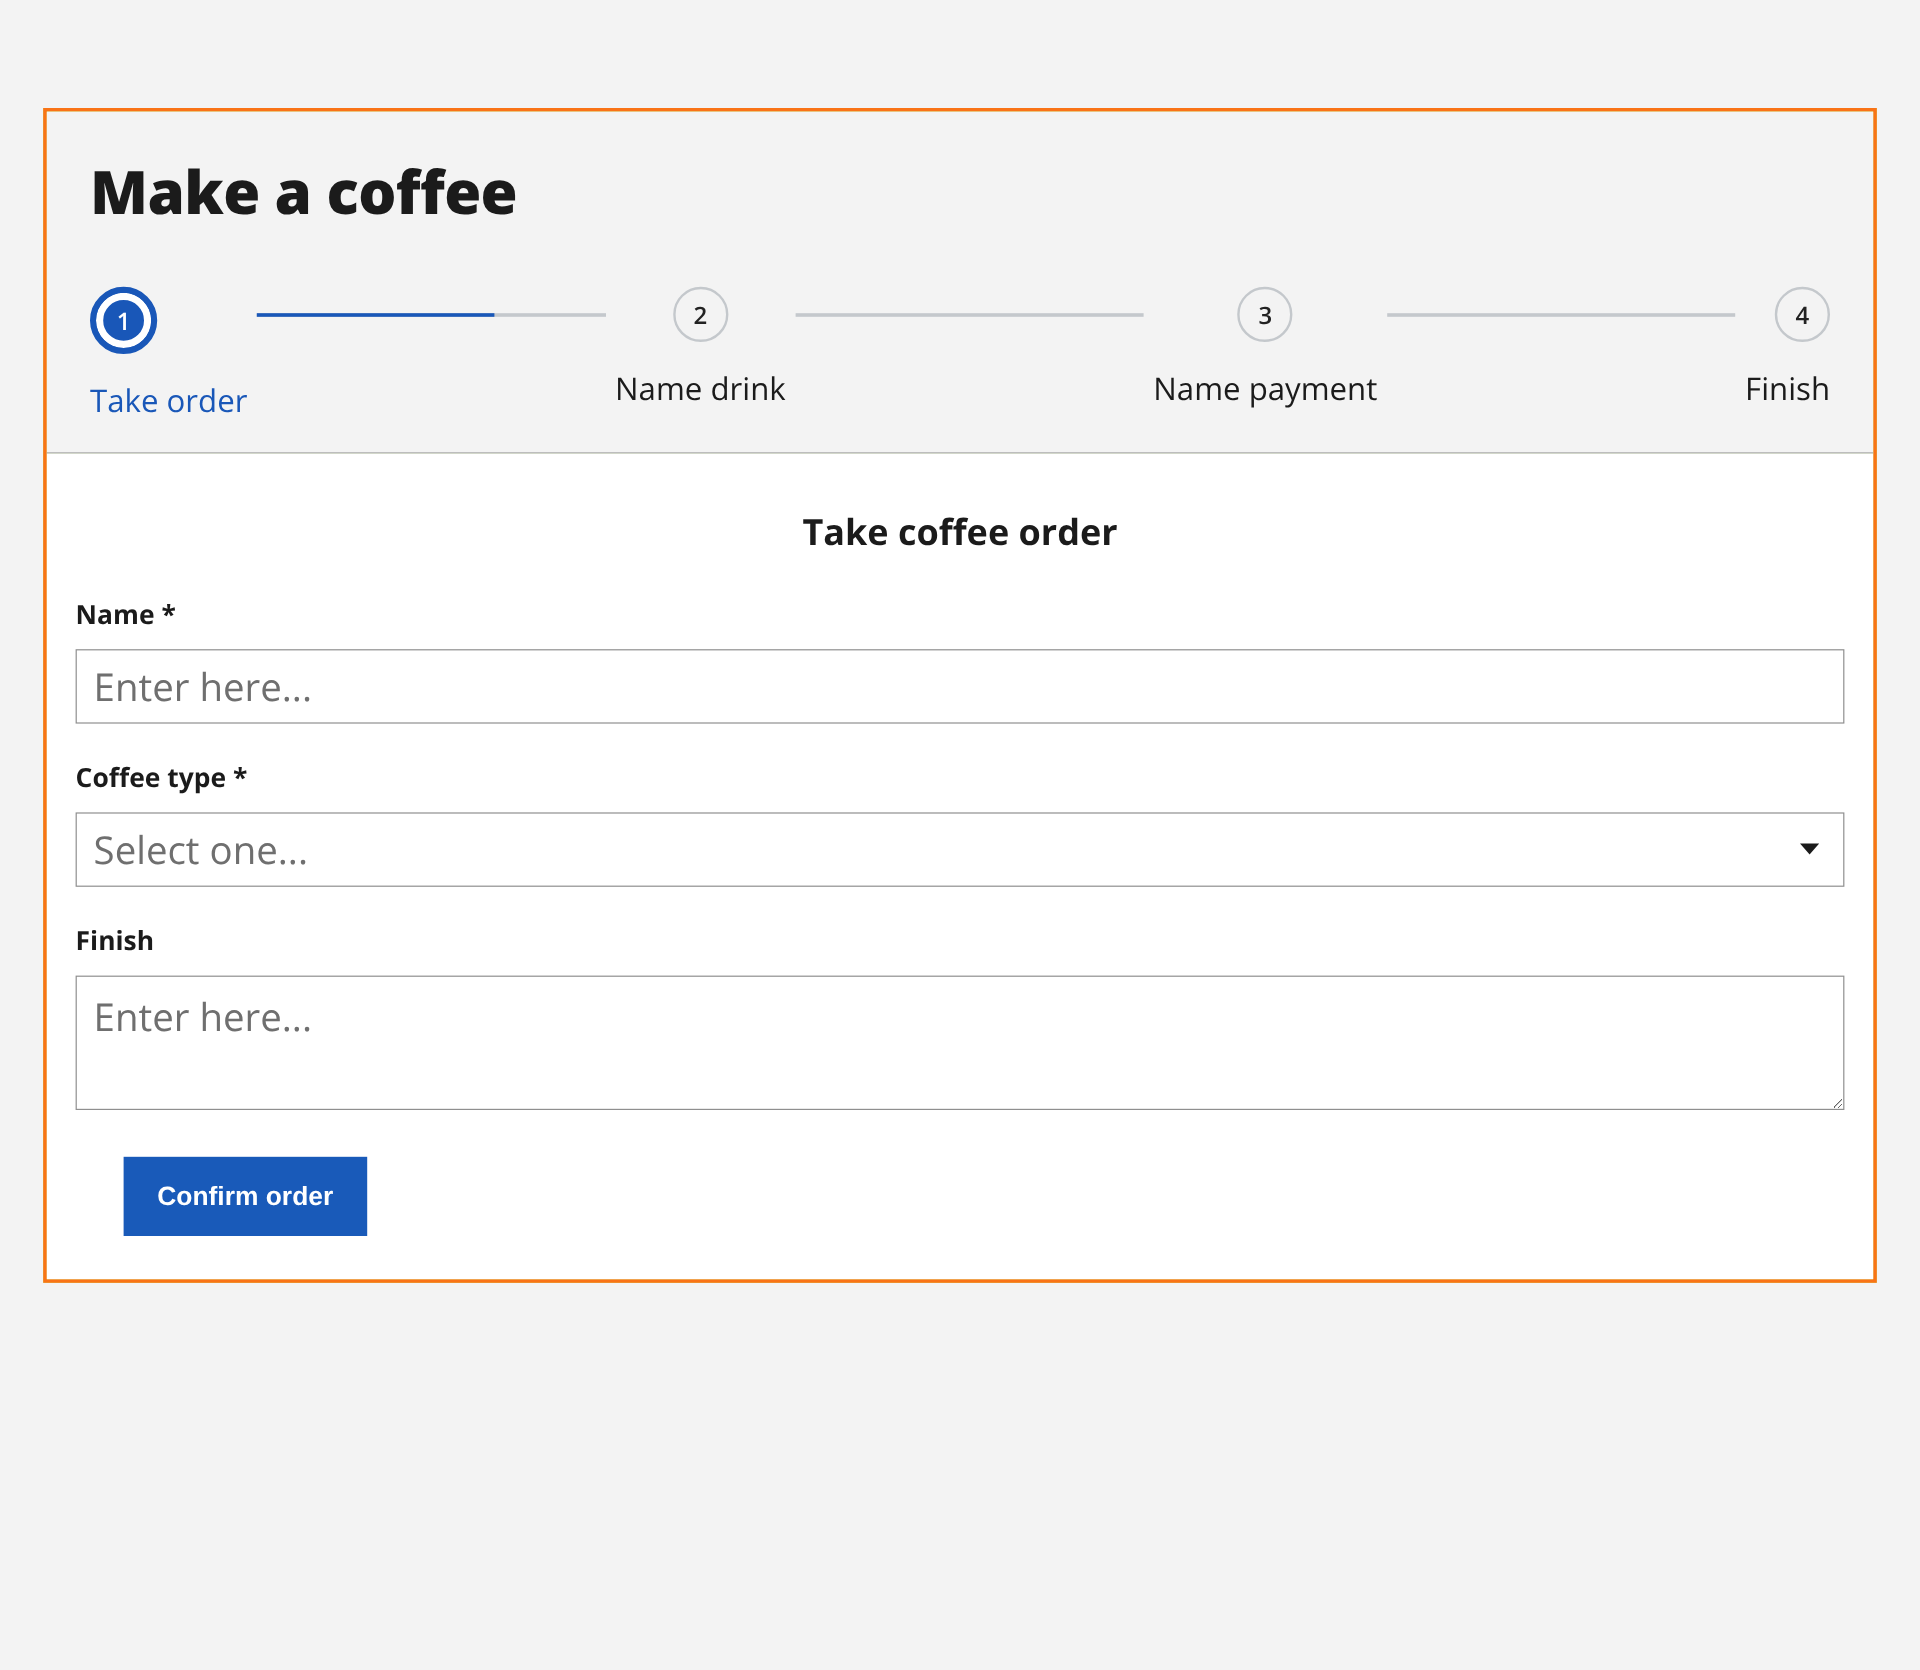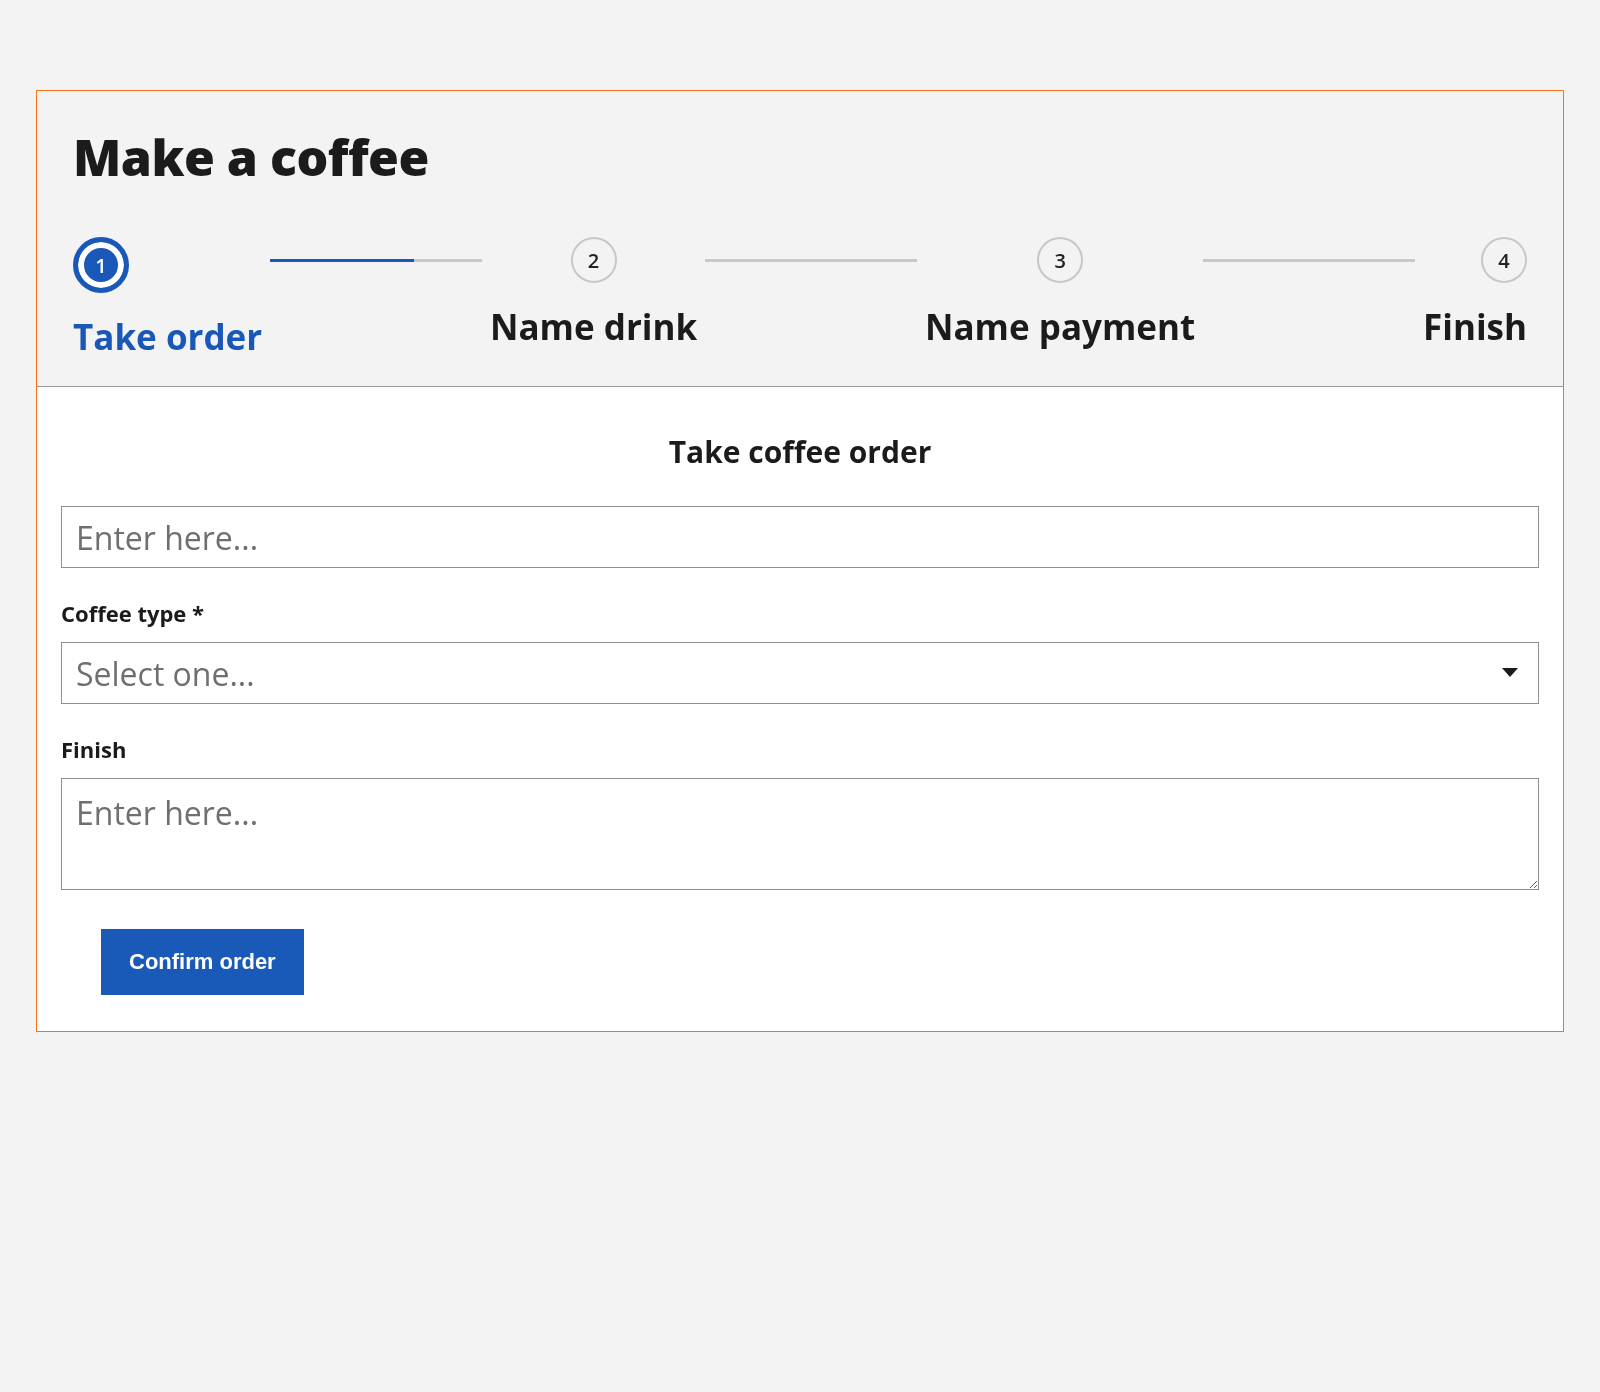--- a/index.html
+++ b/index.html
@@ -7,21 +7,21 @@
     margin: 0;
     padding: 0;
   }
   body {
     font-family: -apple-system, BlinkMacSystemFont, "Segoe UI", "Open Sans", Helvetica, Arial, sans-serif;
     background: #f3f3f3;
     padding: 90px 36px 36px 36px;
   }
   .card {
     background: #bef264;
-    border: 1px solid #f97316;
+    border: 3px solid #f97316;
     width: 100%;
     max-width: 1528px;
     margin: 0 auto;
   }
   .card-header {
     background: #f3f3f3;
     padding: 32px 36px 0 36px;
     border-bottom: 1px solid #9a9a9a;
   }
   .title {
@@ -80,22 +80,22 @@
   .step.active .step-circle {
     background:#1957b8;
   }
   .step.active .step-circle span{
     position:relative;
     z-index:1;
   }
 
   .step-label {
     margin-top: 20px;
-    font-size: 35px;
-    font-weight: 700;
+    font-size: 26px;
+    font-weight: 400;
     color: #1b1b1b;
   }
   .step.active .step-label {
     color: #1957b8;
   }
 
   .connector {
     flex: 1;
     height: 3px;
     background: #c4c8cc;
@@ -221,20 +221,21 @@
           </div>
         <div class="step-label">Finish</div>
       </div>
     </div>
   </div>
 
   <div class="card-body">
     <h2 class="section-title">Take coffee order</h2>
 
     <div class="field">
+      <label class="field-label">Name *</label>
       <input class="text-input" type="text" placeholder="Enter here..." style="">
     </div>
 
     <div class="field">
       <label class="field-label">Coffee type *</label>
       <div class="select-wrap">
         <select class="select">
           <option selected="" disabled="">Select one...</option>
         </select>
         <span class="select-caret">

